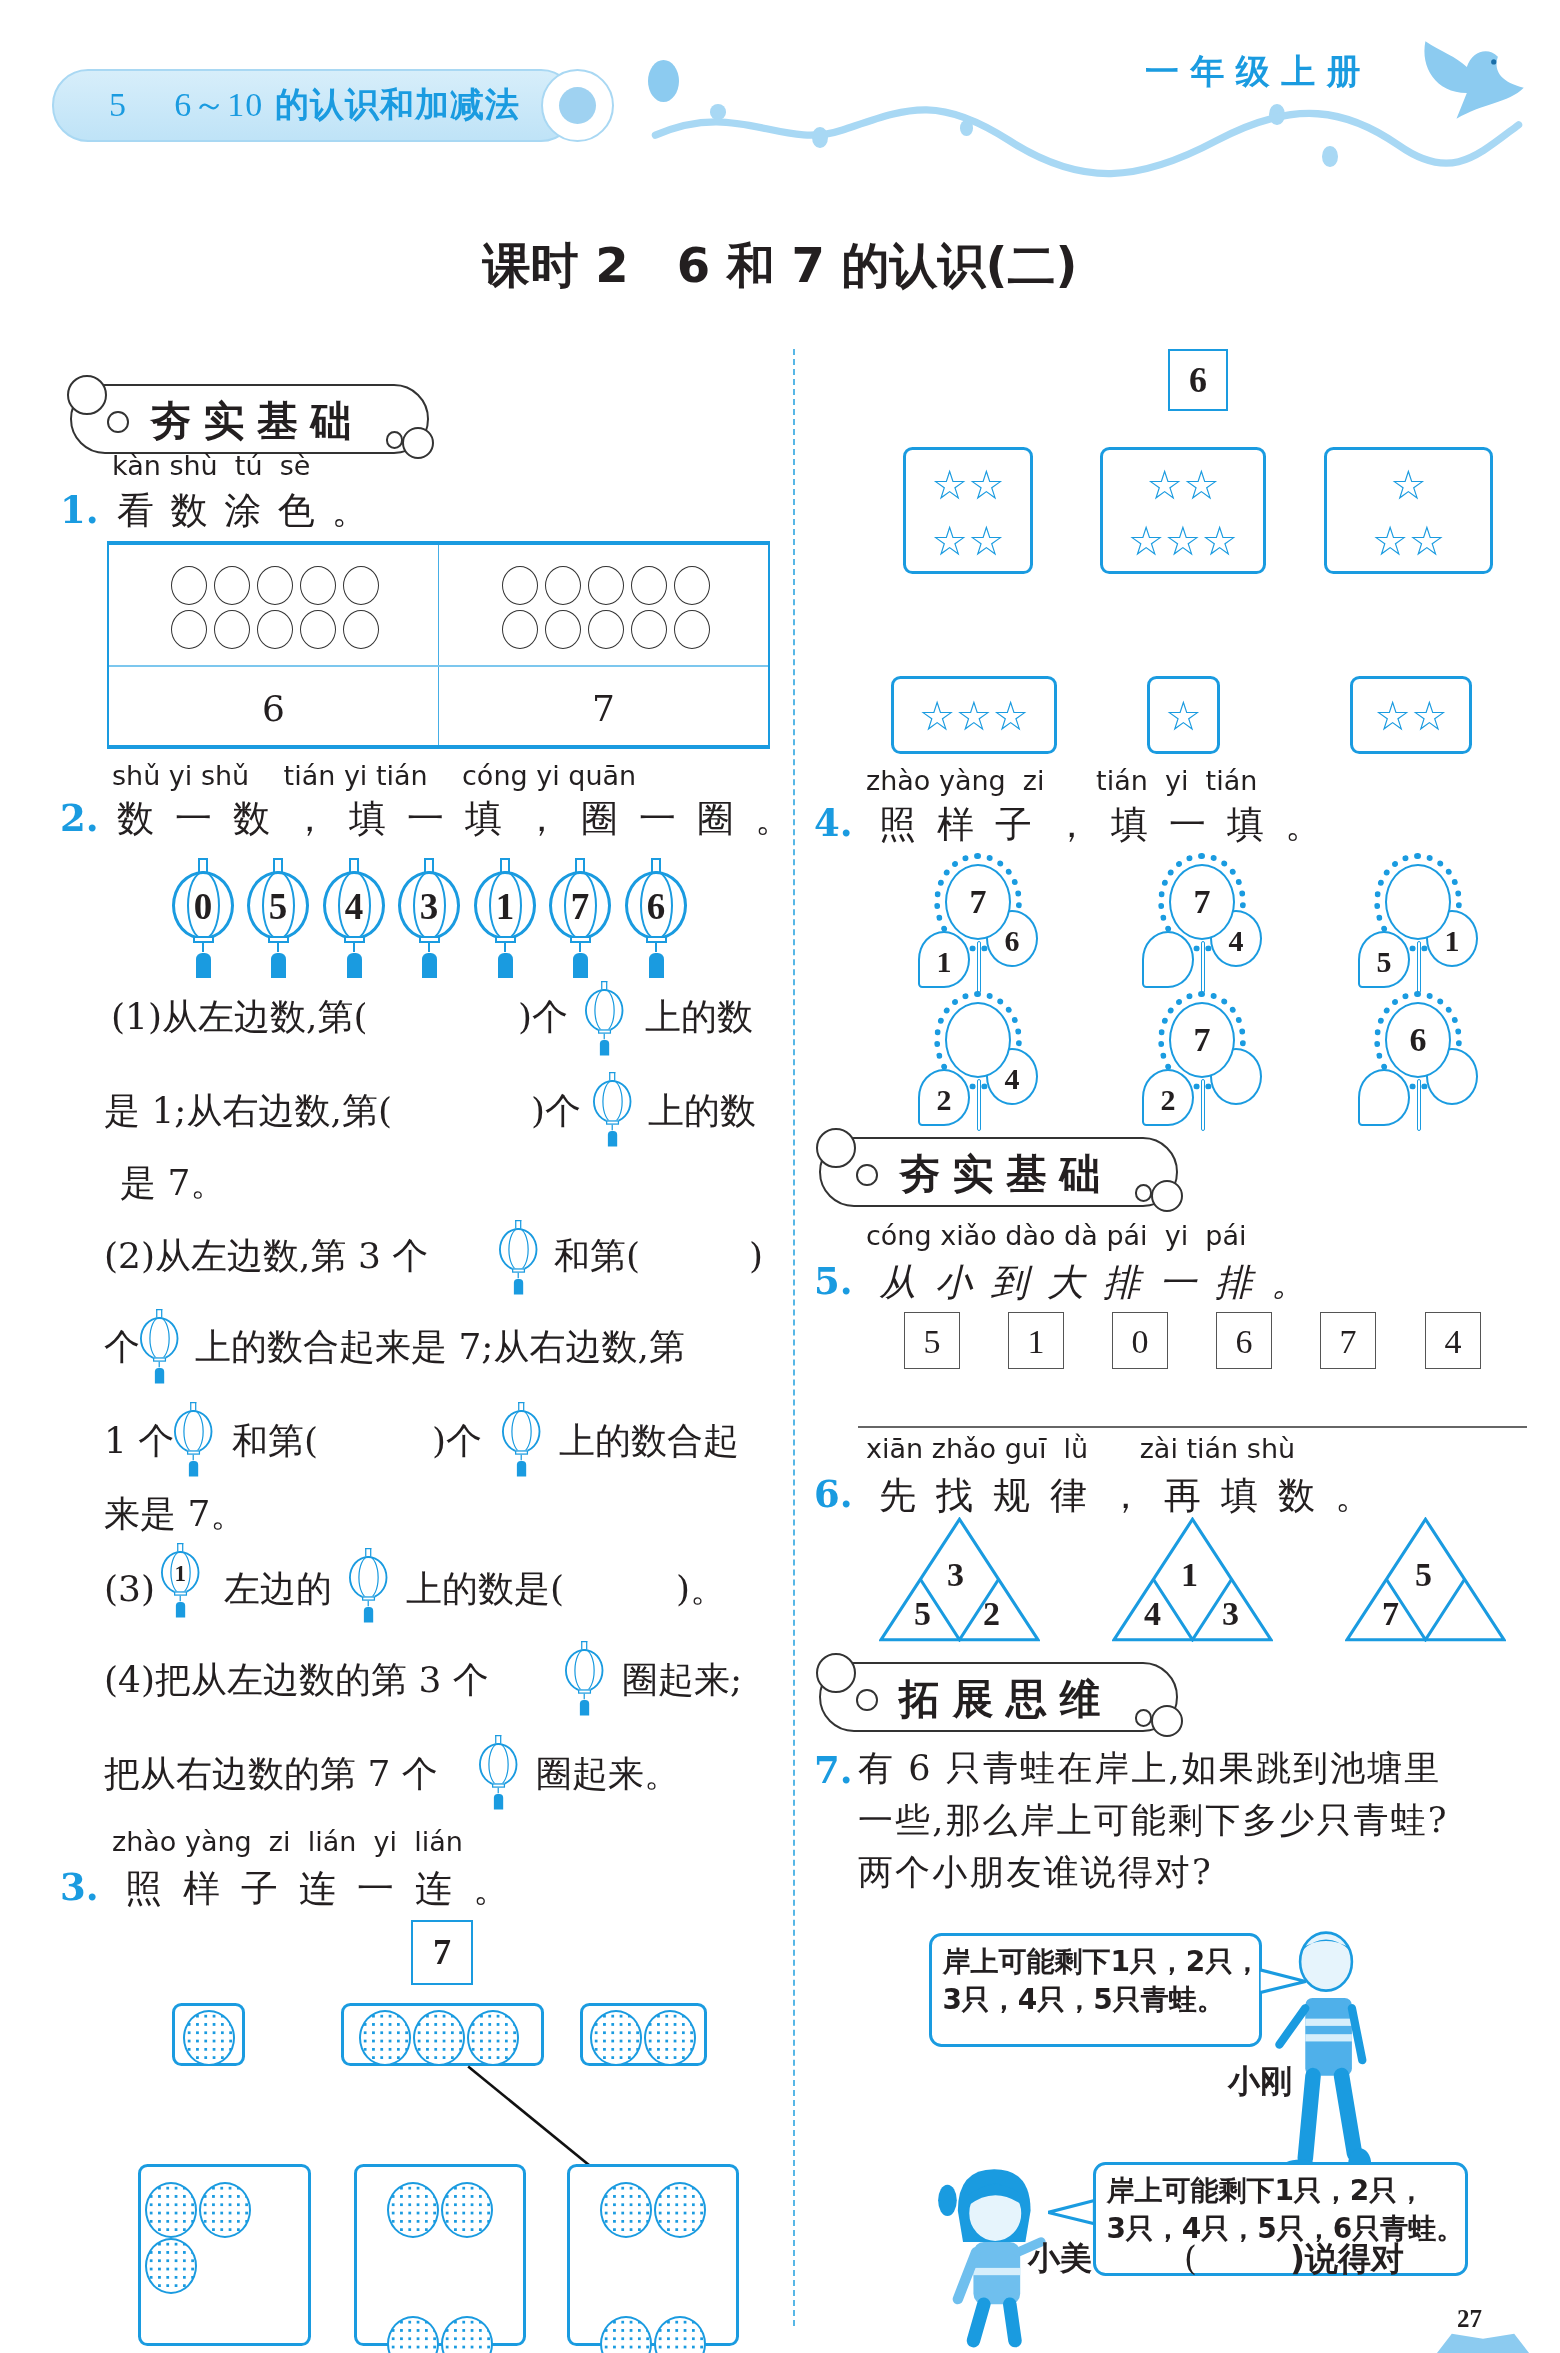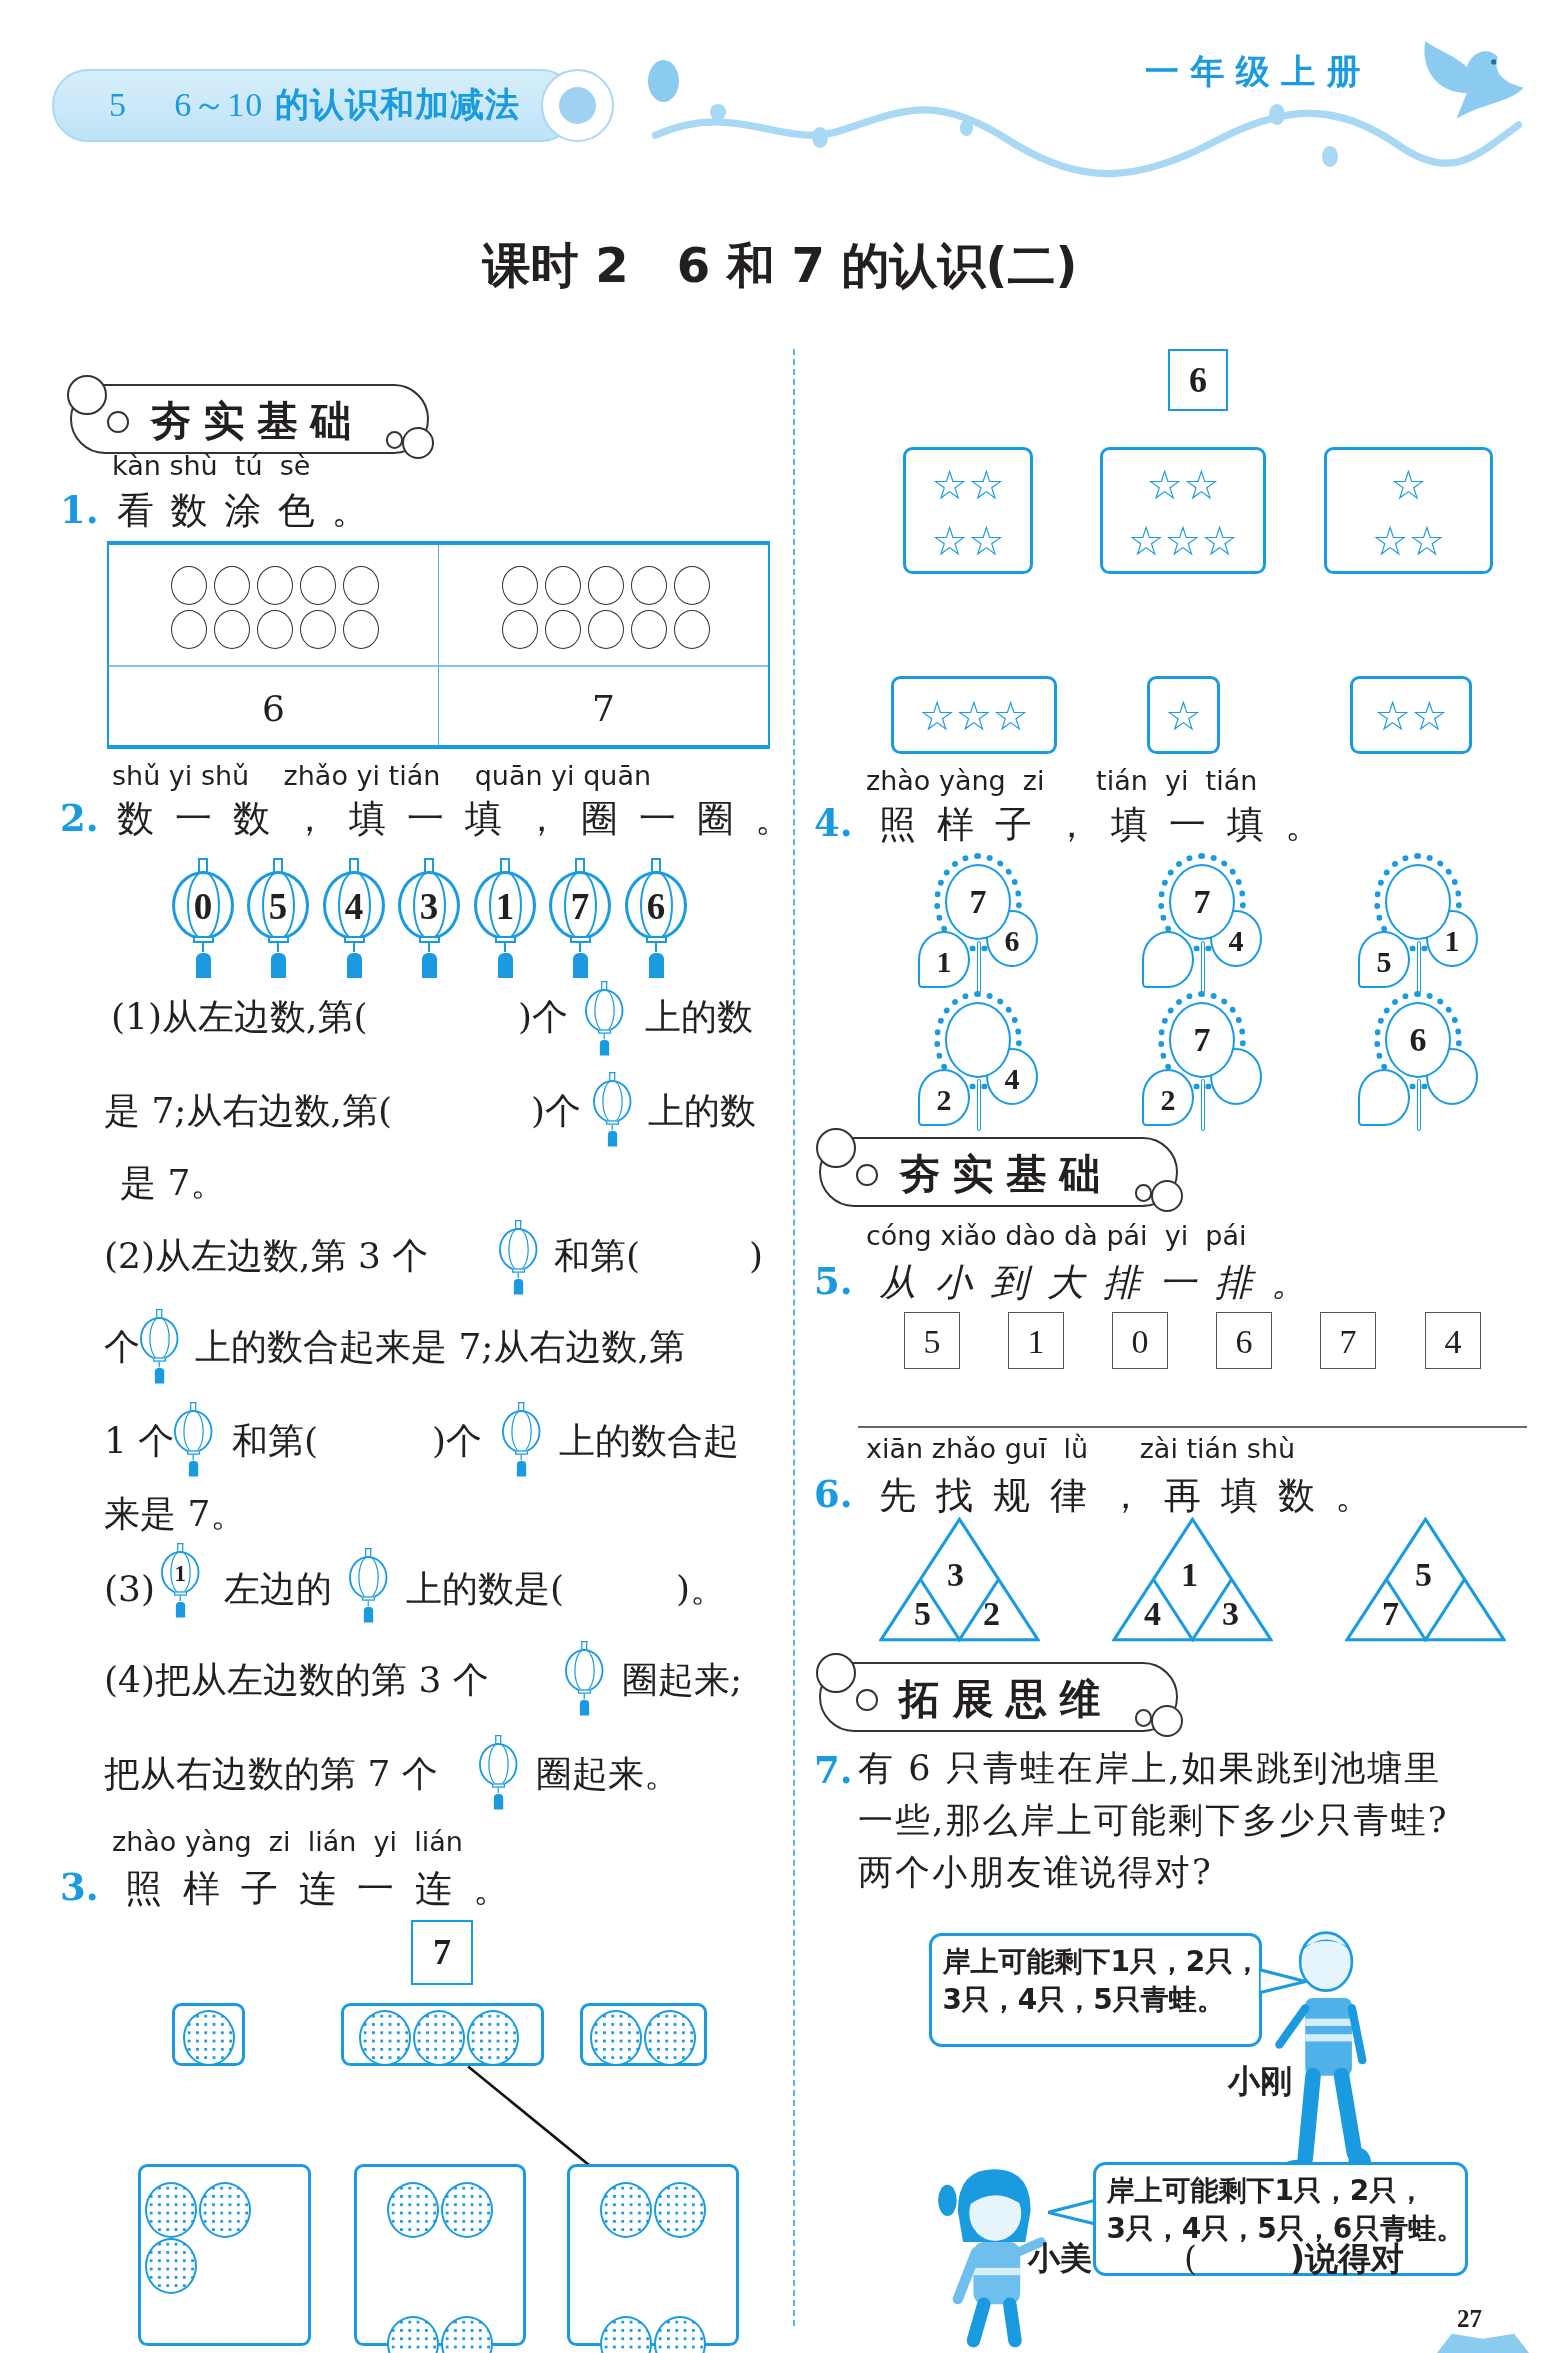--- a/index.html
+++ b/index.html
@@ -141,21 +141,21 @@
     <span></span>
       <span></span>
       <span></span>
       <span></span>
       <span></span>
   </div>
   <div class="q1num" style="left:0;">6</div>
   <div class="q1num" style="left:330px;">7</div>
 </div>
 
-<div class="abs pinyin" style="left:112px;top:760px;">shǔ yi shǔ    zhǎo yi tián    quān yi quān</div>
+<div class="abs pinyin" style="left:112px;top:760px;">shǔ yi shǔ    tián yi tián    cóng yi quān</div>
 <div class="abs qnum" style="left:60px;top:796px;">2.</div>
 <div class="abs qtext" style="left:117px;top:794px;letter-spacing:21px;">数一数，填一填，圈一圈。</div>
 
 <div class="abs" style="left:172px;top:858px;width:572px;height:125px;">
   <div class="lantern" style="left:0;">
       <div class="top"></div>
       <div class="body"></div>
       <div class="inner"></div>
       <div class="bot"></div>
       <div class="string"></div>
@@ -224,21 +224,21 @@
     <div class="top"></div>
     <div class="body"></div>
     <div class="inner"></div>
     <div class="bot"></div>
     <div class="string"></div>
     <div class="tassel"></div>
   </div>
 <div class="abs body" style="left:645px;top:999px;">上的数</div>
 <div class="abs" style="left:427px;top:996px;width:78px;height:42px;"></div>
 
-<div class="abs body" style="left:104px;top:1093px;">是 7;从右边数,第(</div>
+<div class="abs body" style="left:104px;top:1093px;">是 1;从右边数,第(</div>
 <div class="abs body" style="left:531px;top:1093px;">)个</div>
 <div class="abs lantern lan-sm" style="left:593px;top:1072px;">
     <div class="top"></div>
     <div class="body"></div>
     <div class="inner"></div>
     <div class="bot"></div>
     <div class="string"></div>
     <div class="tassel"></div>
   </div>
 <div class="abs body" style="left:648px;top:1093px;">上的数</div>

